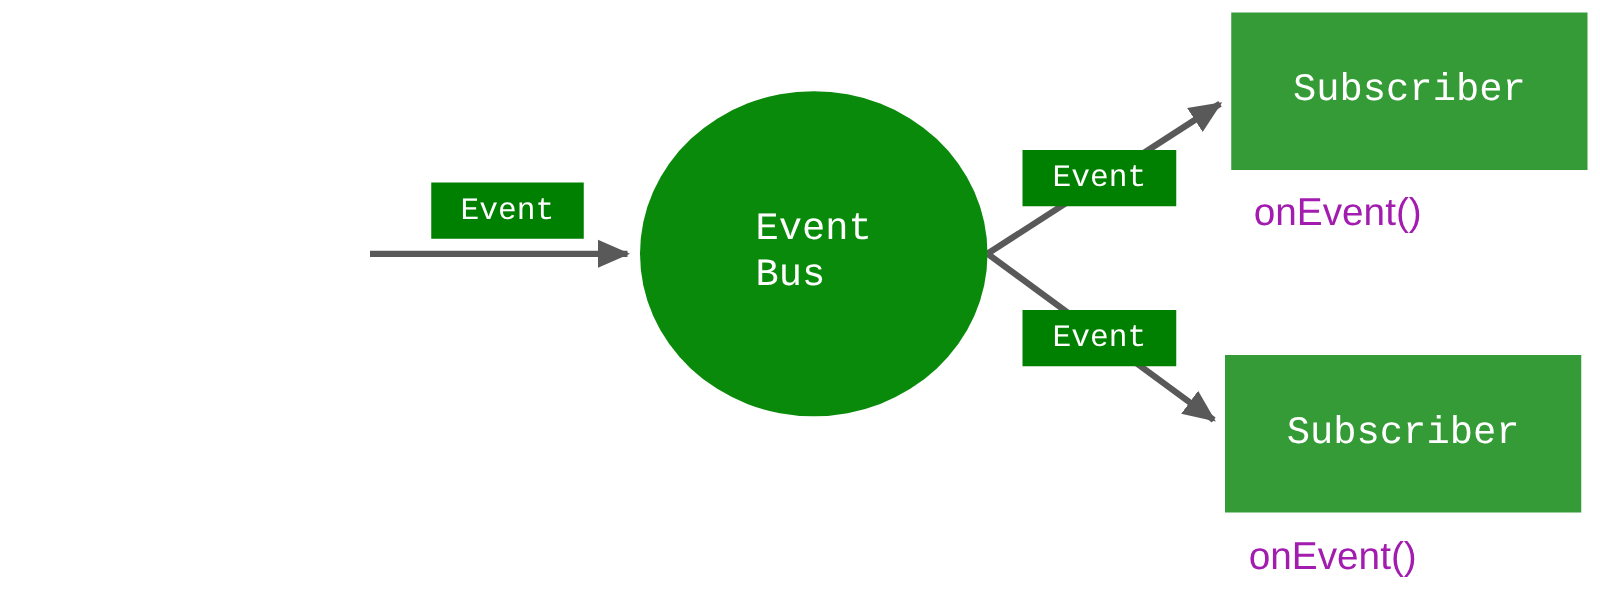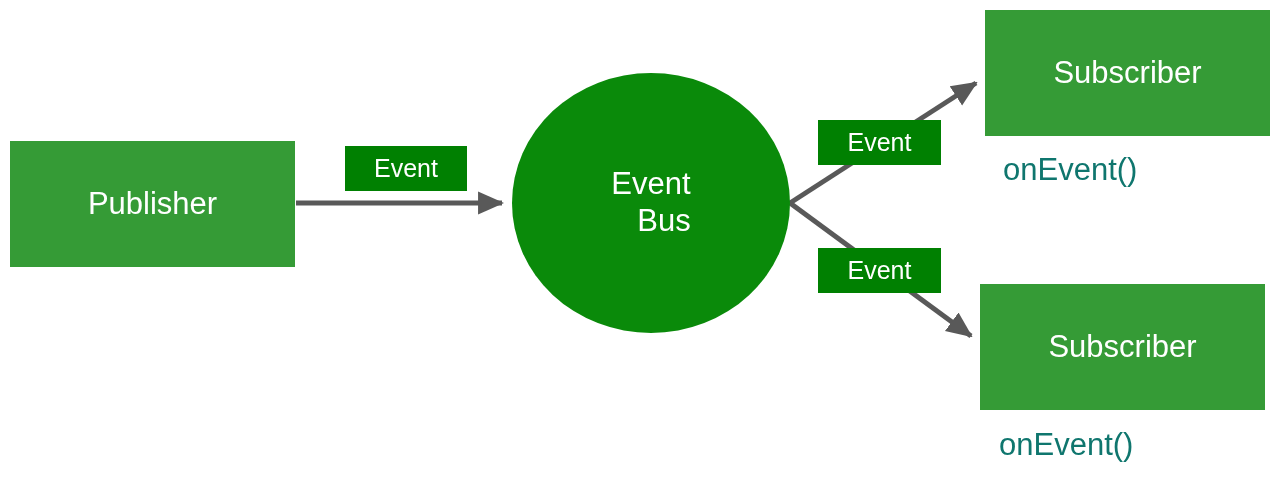--- a/index.html
+++ b/index.html
@@ -28,43 +28,43 @@
     height: 479px;
     pointer-events: none;
   }
   .node {
     position: absolute;
     box-sizing: border-box;
     display: flex;
     align-items: center;
     justify-content: center;
     color: #ffffff;
-    font-family: Liberation Sans, sans-serif;
+    font-family: Liberation Mono, monospace;
     font-weight: 400;
     line-height: 1.18;
-    text-align: right;
+    text-align: left;
     white-space: pre-line;
   }
   .box-node {
     background: #359b36;
     font-size: 31px;
   }
   .circle-node {
     background: #0a8a0a;
     border-radius: 50%;
     font-size: 31px;
   }
   .tag-node {
     background: #008001;
     font-size: 25px;
     z-index: 3;
   }
   .plain-label {
     position: absolute;
-    color: #0f766e;
+    color: #a21caf;
     font-family: "Liberation Sans", sans-serif;
     font-size: 31px;
     line-height: 1.18;
     white-space: nowrap;
   }
 </style>
 </head>
 <body>
 
 <div id="diagram">
@@ -73,23 +73,20 @@
     <defs>
       <marker id="arrow" viewBox="0 0 10 10" refX="9.2" refY="5" markerWidth="5.2" markerHeight="5.2" orient="auto-start-reverse">
         <path d="M 0 0.6 L 10 5 L 0 9.4 z" fill="#595959"></path>
       </marker>
     </defs>
     <path d="M 296 203 L 502 203" stroke="#595959" stroke-width="5" fill="none" marker-end="url(#arrow)"></path>
     <path d="M 790 203 L 976 83" stroke="#595959" stroke-width="5" fill="none" marker-end="url(#arrow)"></path>
     <path d="M 790 203 L 971 336" stroke="#595959" stroke-width="5" fill="none" marker-end="url(#arrow)"></path>
   </svg>
 
-  <div class="node box-node" style="left:10px; top:141px; width:285px; height:126px;">
-    <span>Publisher</span>
-  </div>
 
   <div class="node circle-node" style="left:512px; top:73px; width:278px; height:260px;">
     <span>Event
 Bus</span>
   </div>
 
   <div class="node box-node" style="left:985px; top:10px; width:285px; height:126px;">
     <span>Subscriber</span>
   </div>
 

